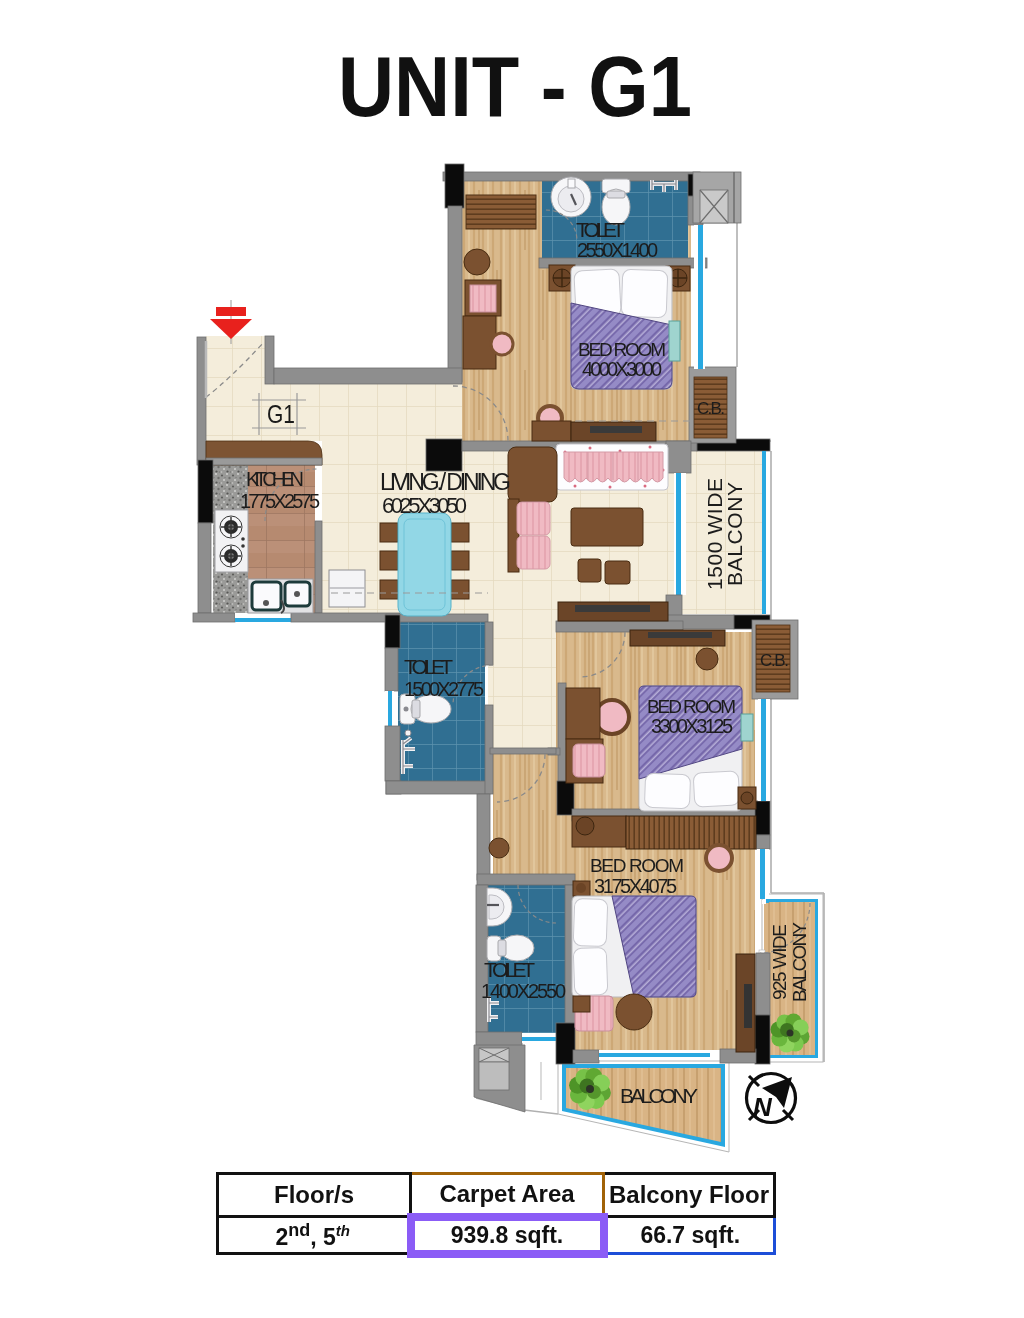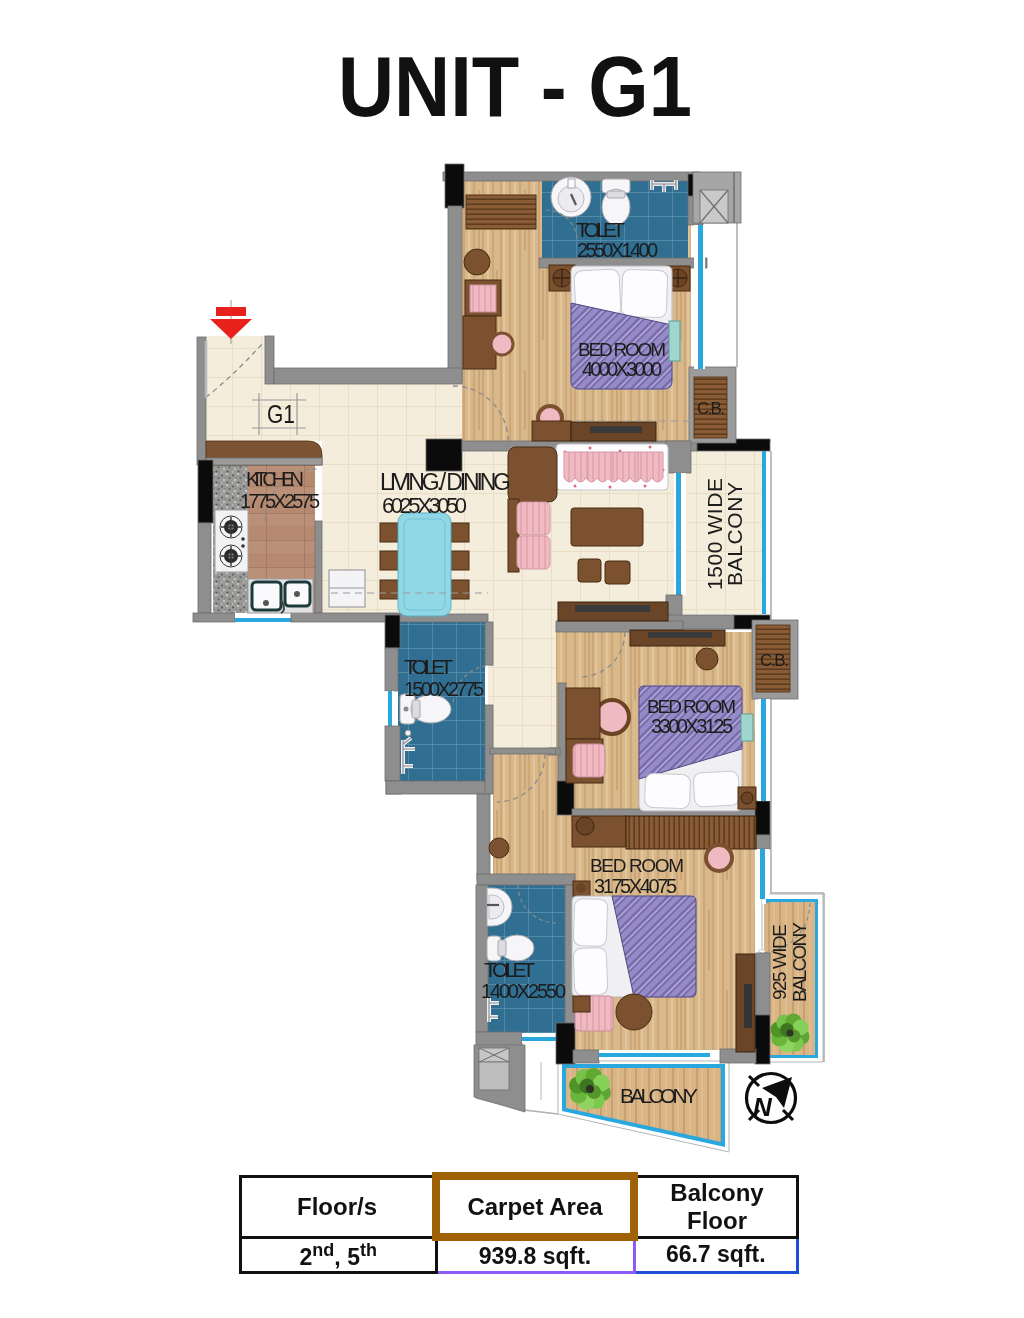--- a/index.html
+++ b/index.html
@@ -723,32 +723,32 @@
 <text transform="translate(786,962) rotate(-90)" text-anchor="middle" textLength="76" font-size="19">925 WIDE</text>
 <text transform="translate(806,962) rotate(-90)" text-anchor="middle" textLength="80" font-size="19">BALCONY</text>
 </g>
 
 <g>
         <text x="620" y="1103" textLength="78">BALCONY</text>
       </g>
 </g>
 </svg>
 
-<table class="abs" style="left:239px;top:1172px;width:560px;height:85px;border-collapse:collapse;font-weight:bold;font-size:24px;text-align:center;color:#111;">
+<table class="abs" style="left:216px;top:1172px;width:560px;height:85px;border-collapse:collapse;font-weight:bold;font-size:24px;text-align:center;color:#111;">
 <tbody>
       <tr style="height:43px;">
 
 <td style="border:3px solid #111;width:188px;">Floor/s</td>
 
-<td style="border:8px solid #a16207;width:188px;">Carpet Area</td>
+<td style="border:3px solid #a16207;width:188px;">Carpet Area</td>
 
 <td style="border:3px solid #111;">Balcony Floor</td>
 </tr>
 <tr>
 
-<td style="border:3px solid #111;font-size:23px;">2<sup style="font-size:18px;">nd</sup>, 5<sup style="font-size:18px;">th</sup></td>
-
-<td style="border:3px solid #8b5cf6;font-size:23px;">939.8 sqft.</td>
+<td style="border:3px solid #111;font-size:23px;">2<sup style="font-size:18px;">nd</sup>, 5<sup style="font-size:15px;font-style:italic;">th</sup></td>
+
+<td style="border:8px solid #8b5cf6;font-size:23px;">939.8 sqft.</td>
 
 <td style="border:3px solid #1d4ed8;font-size:23px;">66.7 sqft.</td>
 </tr>
 </tbody>
   </table>
 
 </body></html>

